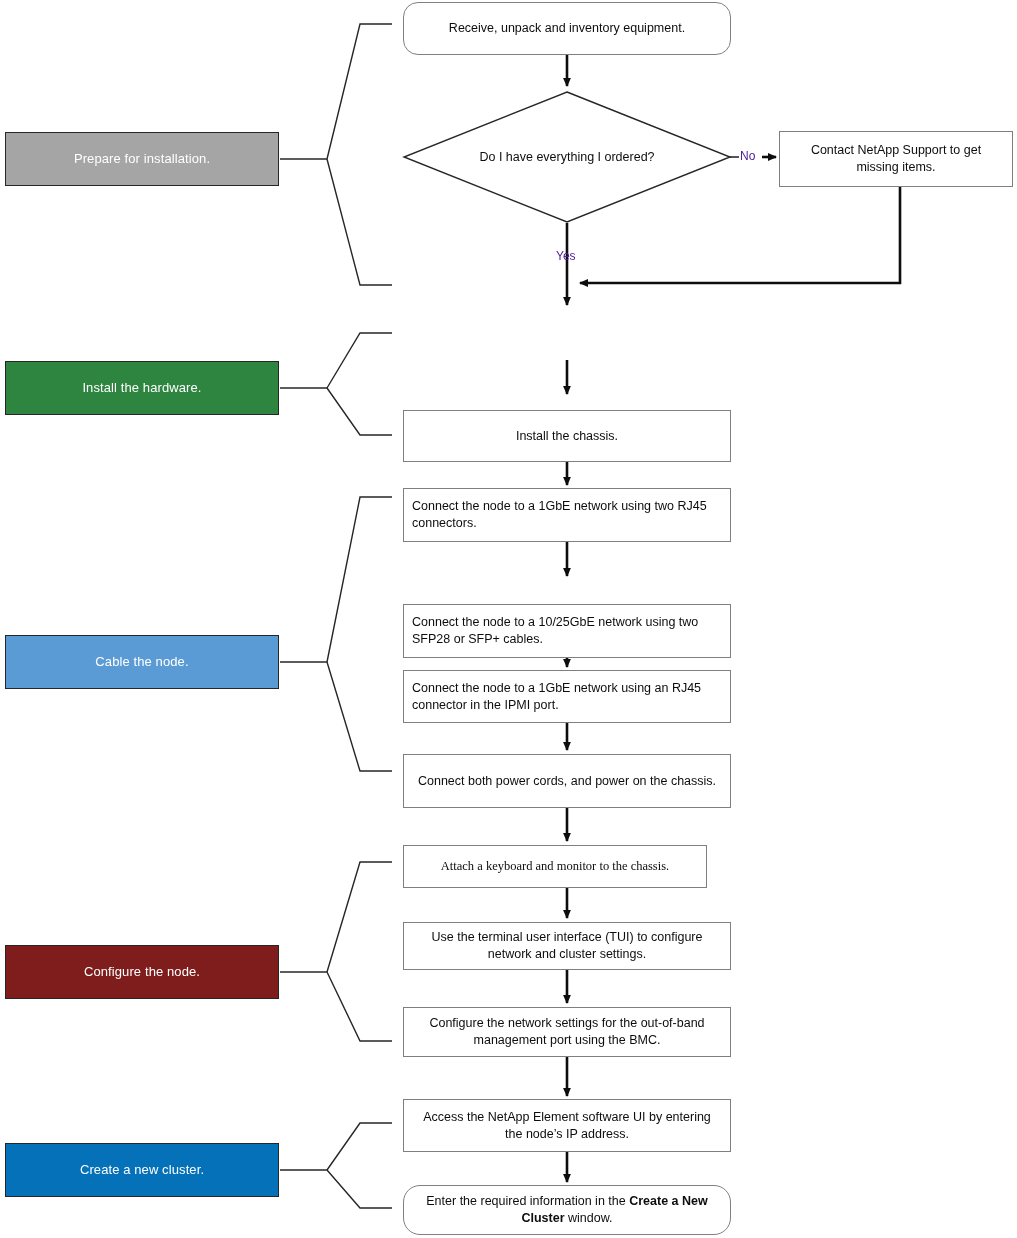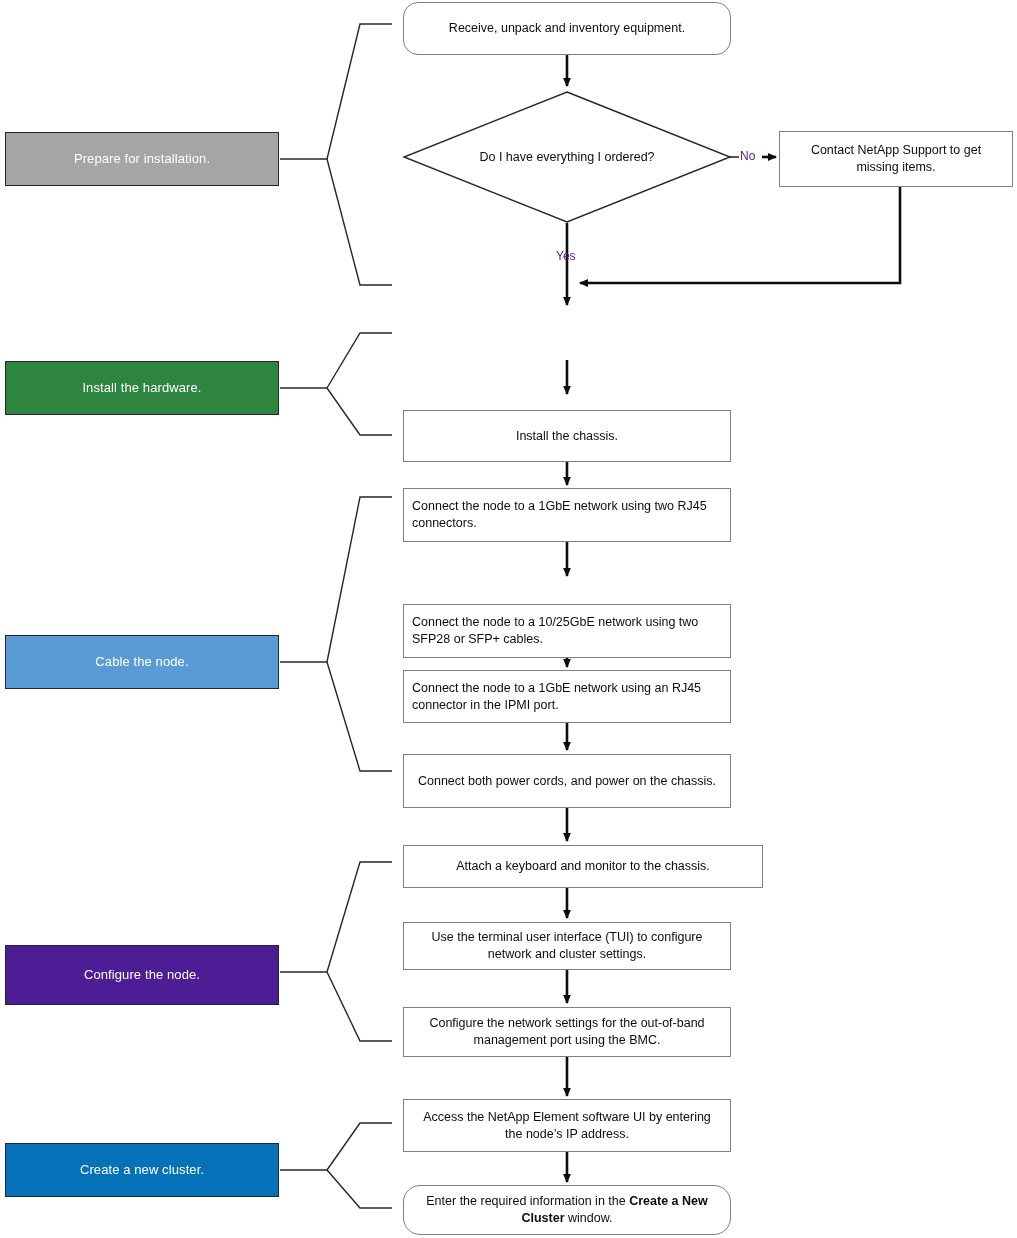--- a/index.html
+++ b/index.html
@@ -156,21 +156,21 @@
   </div>
 
   <div class="stage" style="left:5px; top:361px; width:274px; height:54px; background:#2e8540;text-align:center;">
     <span>Install the hardware.</span>
   </div>
 
   <div class="stage" style="left:5px; top:635px; width:274px; height:54px; background:#5b9bd5;">
     <span>Cable the node.</span>
   </div>
 
-  <div class="stage" style="left:5px; top:945px; width:274px; height:60px; background:#4c1d95;text-align:center;">
+  <div class="stage" style="left:5px; top:945px; width:274px; height:54px; background:#7f1d1d;text-align:center;">
     <span>Configure the node.</span>
   </div>
 
   <div class="stage" style="left:5px; top:1143px; width:274px; height:54px; background:#0571b8;">
     <span>Create a new cluster.</span>
   </div>
 
   <div class="pbox center" style="left:403px; top:2px; width:328px; height:53px;border-radius:15px;">
     <span>Receive, unpack and inventory equipment.</span>
   </div>
@@ -201,21 +201,21 @@
   </div>
 
   <div class="pbox left" style="left:403px; top:670px; width:328px; height:53px;">
     <span>Connect the node to a 1GbE network using an RJ45 connector in the IPMI port.</span>
   </div>
 
   <div class="pbox center" style="left:403px; top:754px; width:328px; height:54px;">
     <span>Connect both power cords, and power on the chassis.</span>
   </div>
 
-  <div class="pbox center" style="left:403px; top:845px; width:360px; height:43px;">
+  <div class="pbox center" style="left:403px; top:845px; width:304px; height:43px;font-family:Liberation Serif, serif;">
     <span>Attach a keyboard and monitor to the chassis.</span>
   </div>
 
   <div class="pbox center" style="left:403px; top:1007px; width:328px; height:50px;">
     <span>Configure the network settings for the out-of-band management port using the BMC.</span>
   </div>
 
   <div class="pbox center" style="left:403px; top:922px; width:328px; height:48px;">
     <span>Use the terminal user interface (TUI) to configure network and cluster settings.</span>
   </div>

